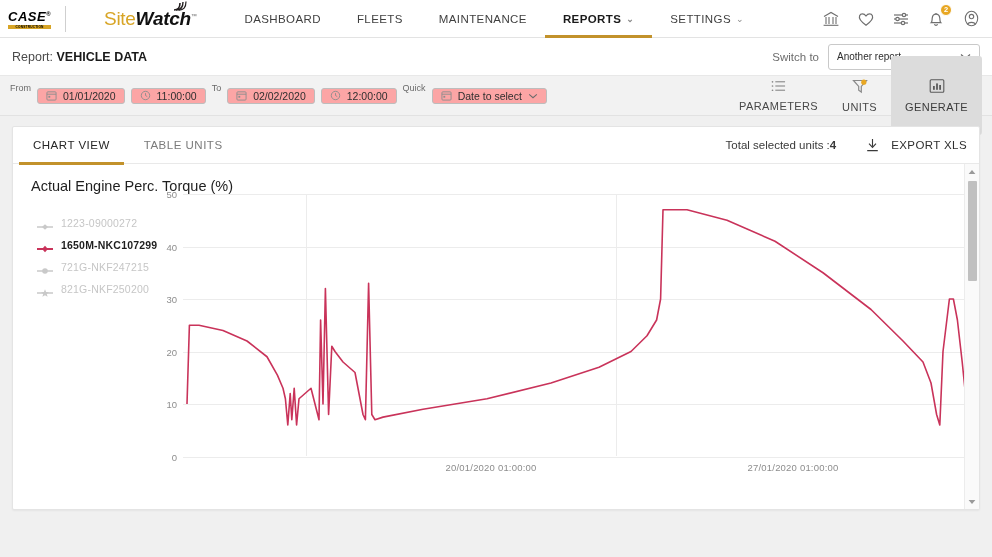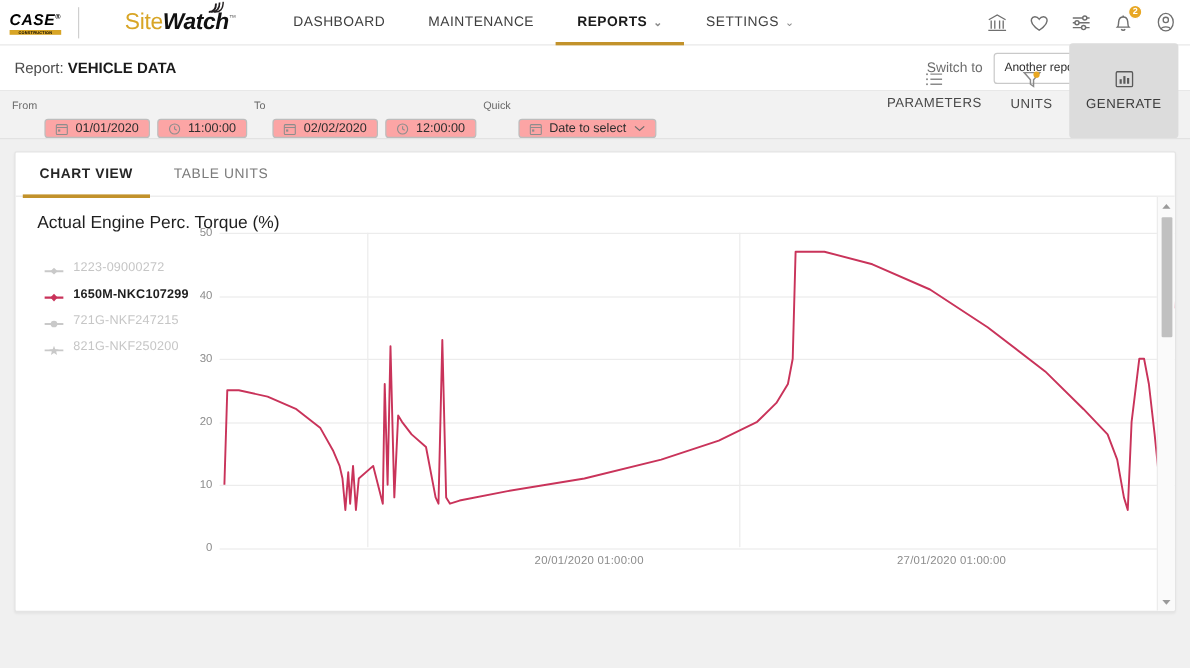--- a/index.html
+++ b/index.html
@@ -72,21 +72,21 @@
   .switch-wrap { position: absolute; right: 12px; display: flex; align-items: center; gap: 9px; }
   .switch-lbl { font-size: 11.5px; color: #6d6d6d; }
   .select-box {
     width: 152px; height: 26px; border: 1px solid #c9c9c9; border-radius: 3px;
     background: #fff; display: flex; align-items: center; justify-content: space-between;
     padding: 0 8px; font-size: 10px; color: #2e2e2e; cursor: pointer;
   }
 
   
   .filterbar {
-    height: 40px; background: #f2f2f2; display: flex; align-items: flex-end;
+    height: 40px; background: #f2f2f2; display: flex; align-items: center;
     padding: 0 10px; gap: 6px; position: relative; border-bottom: 1px solid #e2e2e2;
   }
   .flabel { font-size: 9px; color: #6a6a6a; align-self: flex-start; margin-top: 7px; }
   .field {
     height: 16px; border: 1px solid #bdbdbd; border-radius: 3px; background: #fca5a5;
     display: flex; align-items: center; gap: 6px; padding: 0 8px;
     font-size: 10.5px; color: #2f2f2f; cursor: pointer;
   }
   .field.w-date { min-width: 76px; }
   .field.w-time { min-width: 72px; }
@@ -110,21 +110,21 @@
   }
   .tabsrow {
     height: 37px; display: flex; align-items: center;
     border-bottom: 1px solid #e9e9e9; position: relative;
   }
   .tab {
     height: 37px; display: flex; align-items: center; padding: 0 14px;
     margin-left: 6px; font-size: 11.5px; letter-spacing: .5px;
     color: #7b7b7b; cursor: pointer; position: relative;
   }
-  .tab.active { color: #262626; font-weight: bold; }
+  .tab.active { color: #262626; font-weight: normal; }
   .tab.active::after {
     content: ""; position: absolute; left: 0; right: 0; bottom: -1px;
     height: 3px; background: #c2922b;
   }
   .tabs-right { position: absolute; right: 12px; display: flex; align-items: center; gap: 28px; }
   .sel-units { font-size: 11.5px; color: #3a3a3a; }
   .sel-units b { font-weight: bold; }
   .export { display: flex; align-items: center; gap: 10px; font-size: 11.5px; letter-spacing: .4px; color: #2f2f2f; cursor: pointer;}
 
   .scrollarea { position: absolute; top: 37px; left: 0; right: 0; bottom: 0; overflow: hidden; }
@@ -175,20 +175,23 @@
         <path d="M3 9 Q10 9 10 1" stroke="#231f20" stroke-width="1.4" fill="none"></path>
         <path d="M5.5 9 Q13 9.5 13 0.5" stroke="#231f20" stroke-width="1.2" fill="none"></path>
       </svg>
       <span class="sw-site">Site</span><span class="sw-watch">Watch</span><span class="sw-tm">™</span>
     </div>
   </div>
 
   <div class="nav-items">
     <div class="nav-item">
       <span>DASHBOARD</span>
+    </div>
+    <div class="nav-item">
+      <span>FLEETS</span>
     </div>
     <div class="nav-item">
       <span>MAINTENANCE</span>
     </div>
     <div class="nav-item active">
       <span>REPORTS</span>
       <span class="caret">⌄</span>
     </div>
     <div class="nav-item">
       <span>SETTINGS</span>
@@ -337,20 +340,33 @@
 
 <div class="card-wrap">
 <div class="card">
 
   <div class="tabsrow">
     <div class="tab active">
       <span>CHART VIEW</span>
     </div>
     <div class="tab">
       <span>TABLE UNITS</span>
+    </div>
+    <div class="tabs-right">
+      <div class="sel-units">
+        <span>Total selected units :</span><b>4</b>
+      </div>
+      <div class="export">
+        <svg width="17" height="17" viewBox="0 0 18 18" fill="none" stroke="#3a3a3a" stroke-width="1.2">
+          <path d="M9 2 V10.4"></path>
+              <path d="M5.3 7.1 L9 11 L12.7 7.1"></path>
+              <path d="M3.4 14.4 H14.6"></path>
+        </svg>
+        <span>EXPORT XLS</span>
+      </div>
     </div>
   </div>
 
   <div class="scrollarea">
 
     <div class="chart-block" style="height:340px;">
       <div class="chart-title">Actual Engine Perc. Torque (%)</div>
 
       <div class="legend">
         <div class="legend-item">

